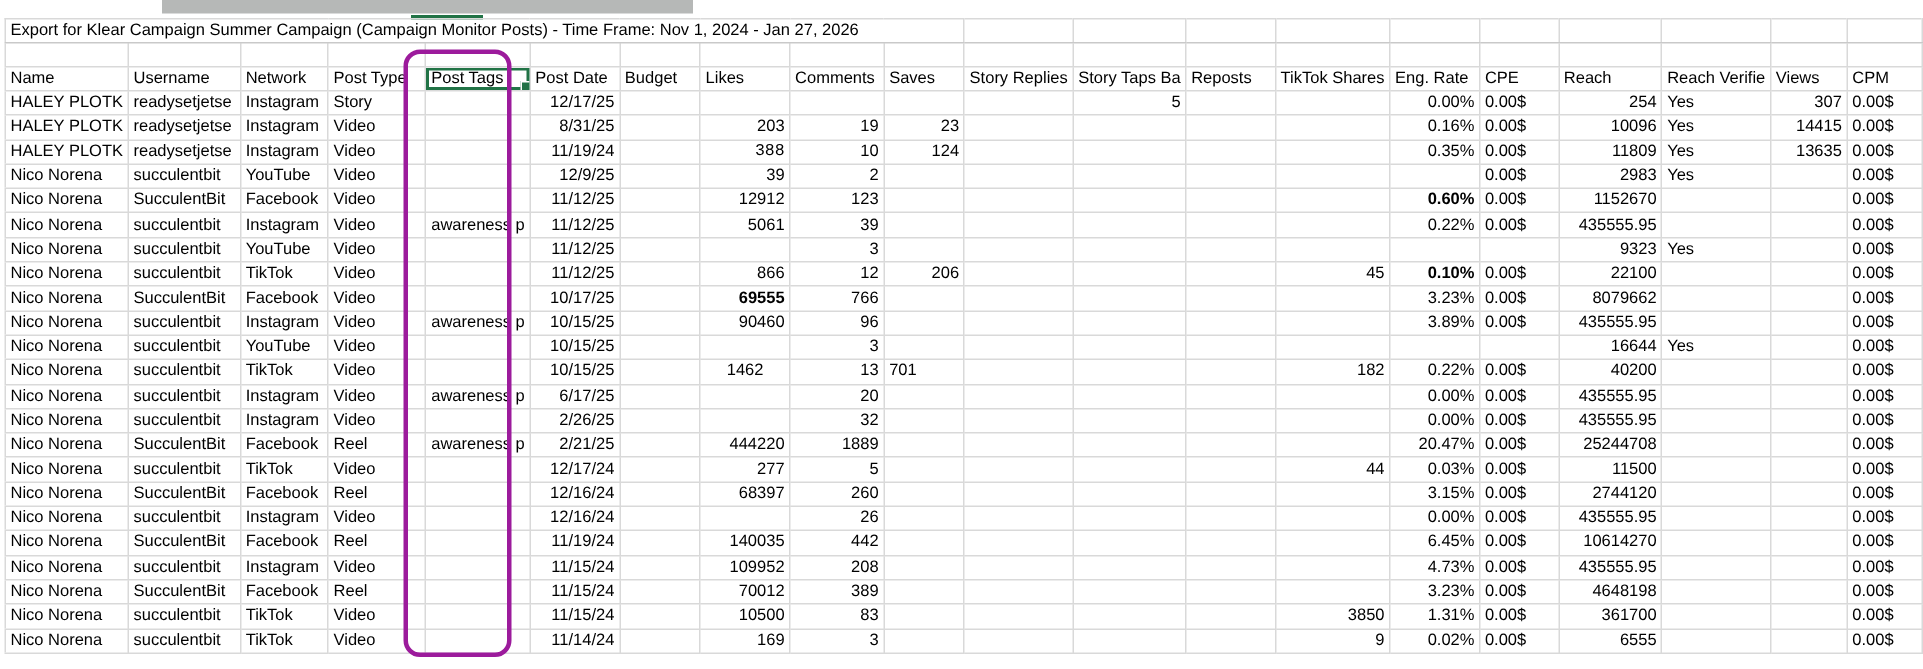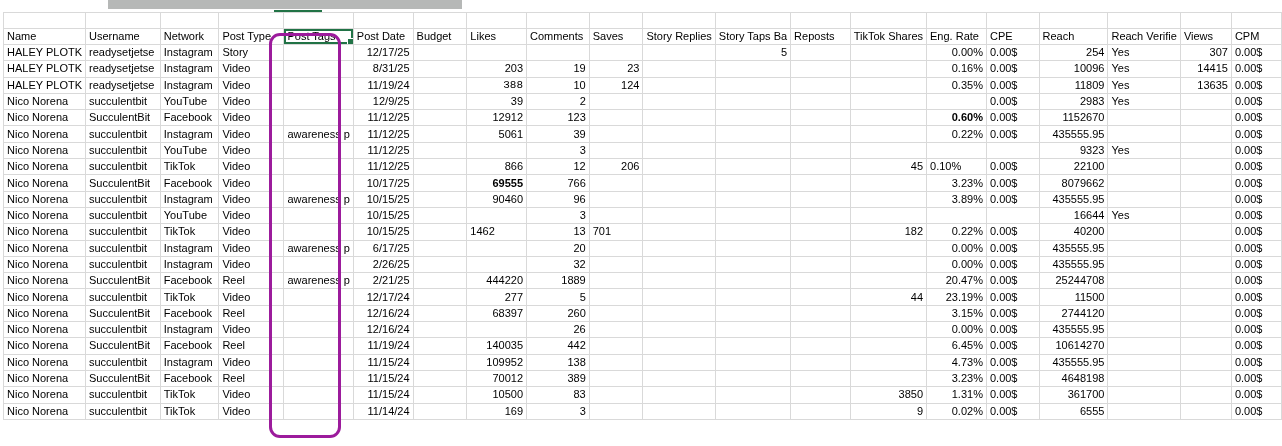--- a/index.html
+++ b/index.html
@@ -57,20 +57,33 @@
         <col style="width: 66px;">
         <col style="width: 64px;">
         <col style="width: 62px;">
         <col style="width: 62px;">
         <col style="width: 74px;">
         <col style="width: 54px;">
         <col style="width: 58px;">
         <col style="width: 58px;">
       </colgroup>
       <tbody>
+        <tr class="title-row">
+          <td colspan="10" class="title-cell">Export for Klear Campaign Summer Campaign (Campaign Monitor Posts) - Time Frame: Nov 1, 2024 - Jan 27, 2026</td>
+          <td></td>
+          <td></td>
+          <td></td>
+          <td></td>
+          <td></td>
+          <td></td>
+          <td></td>
+          <td></td>
+          <td></td>
+          <td></td>
+        </tr>
         <tr>
           <td></td>
           <td></td>
           <td></td>
           <td></td>
           <td></td>
           <td></td>
           <td></td>
           <td></td>
           <td></td>
@@ -270,21 +283,21 @@
           <td style="text-align: left;"></td>
           <td style="text-align: right;">11/12/25</td>
           <td style="text-align: right;"></td>
           <td style="text-align: right;">866</td>
           <td style="text-align: right;">12</td>
           <td style="text-align: right;">206</td>
           <td style="text-align: right;"></td>
           <td style="text-align: right;"></td>
           <td style="text-align: right;"></td>
           <td style="text-align: right;">45</td>
-          <td style="text-align: left;">0.10%</td>
+          <td style="text-align: right; font-weight: bold;">0.10%</td>
           <td style="text-align: left;">0.00$</td>
           <td style="text-align: right;">22100</td>
           <td style="text-align: left;"></td>
           <td style="text-align: right;"></td>
           <td style="text-align: left;">0.00$</td>
         </tr>
         <tr class="data-row">
           <td style="text-align: left;">Nico Norena</td>
           <td style="text-align: left;">SucculentBit</td>
           <td style="text-align: left;">Facebook</td>
@@ -351,21 +364,21 @@
           <td style="text-align: left;">0.00$</td>
         </tr>
         <tr class="data-row">
           <td style="text-align: left;">Nico Norena</td>
           <td style="text-align: left;">succulentbit</td>
           <td style="text-align: left;">TikTok</td>
           <td style="text-align: left;">Video</td>
           <td style="text-align: left;"></td>
           <td style="text-align: right;">10/15/25</td>
           <td style="text-align: right;"></td>
-          <td style="text-align: left; margin-top: 36px;">1462</td>
+          <td style="text-align: center; margin-top: 36px;">1462</td>
           <td style="text-align: right;">13</td>
           <td style="text-align: left;">701</td>
           <td style="text-align: right;"></td>
           <td style="text-align: right;"></td>
           <td style="text-align: right;"></td>
           <td style="text-align: right;">182</td>
           <td style="text-align: right;">0.22%</td>
           <td style="text-align: left;">0.00$</td>
           <td style="text-align: right;">40200</td>
           <td style="text-align: left;"></td>
@@ -446,21 +459,21 @@
           <td style="text-align: left;"></td>
           <td style="text-align: right;">12/17/24</td>
           <td style="text-align: right;"></td>
           <td style="text-align: right;">277</td>
           <td style="text-align: right;">5</td>
           <td style="text-align: right;"></td>
           <td style="text-align: right;"></td>
           <td style="text-align: right;"></td>
           <td style="text-align: right;"></td>
           <td style="text-align: right;">44</td>
-          <td style="text-align: right;">23.19%</td>
+          <td style="text-align: right;">0.03%</td>
           <td style="text-align: left;">0.00$</td>
           <td style="text-align: right;">11500</td>
           <td style="text-align: left;"></td>
           <td style="text-align: right;"></td>
           <td style="text-align: left;">0.00$</td>
         </tr>
         <tr class="data-row">
           <td style="text-align: left;">Nico Norena</td>
           <td style="text-align: left;">SucculentBit</td>
           <td style="text-align: left;">Facebook</td>
@@ -528,21 +541,21 @@
         </tr>
         <tr class="data-row">
           <td style="text-align: left;">Nico Norena</td>
           <td style="text-align: left;">succulentbit</td>
           <td style="text-align: left;">Instagram</td>
           <td style="text-align: left;">Video</td>
           <td style="text-align: left;"></td>
           <td style="text-align: right;">11/15/24</td>
           <td style="text-align: right;"></td>
           <td style="text-align: right;">109952</td>
-          <td style="text-align: right;">138</td>
+          <td style="text-align: right;">208</td>
           <td style="text-align: right;"></td>
           <td style="text-align: right;"></td>
           <td style="text-align: right;"></td>
           <td style="text-align: right;"></td>
           <td style="text-align: right;"></td>
           <td style="text-align: right;">4.73%</td>
           <td style="text-align: left;">0.00$</td>
           <td style="text-align: right;">435555.95</td>
           <td style="text-align: left;"></td>
           <td style="text-align: right;"></td>

